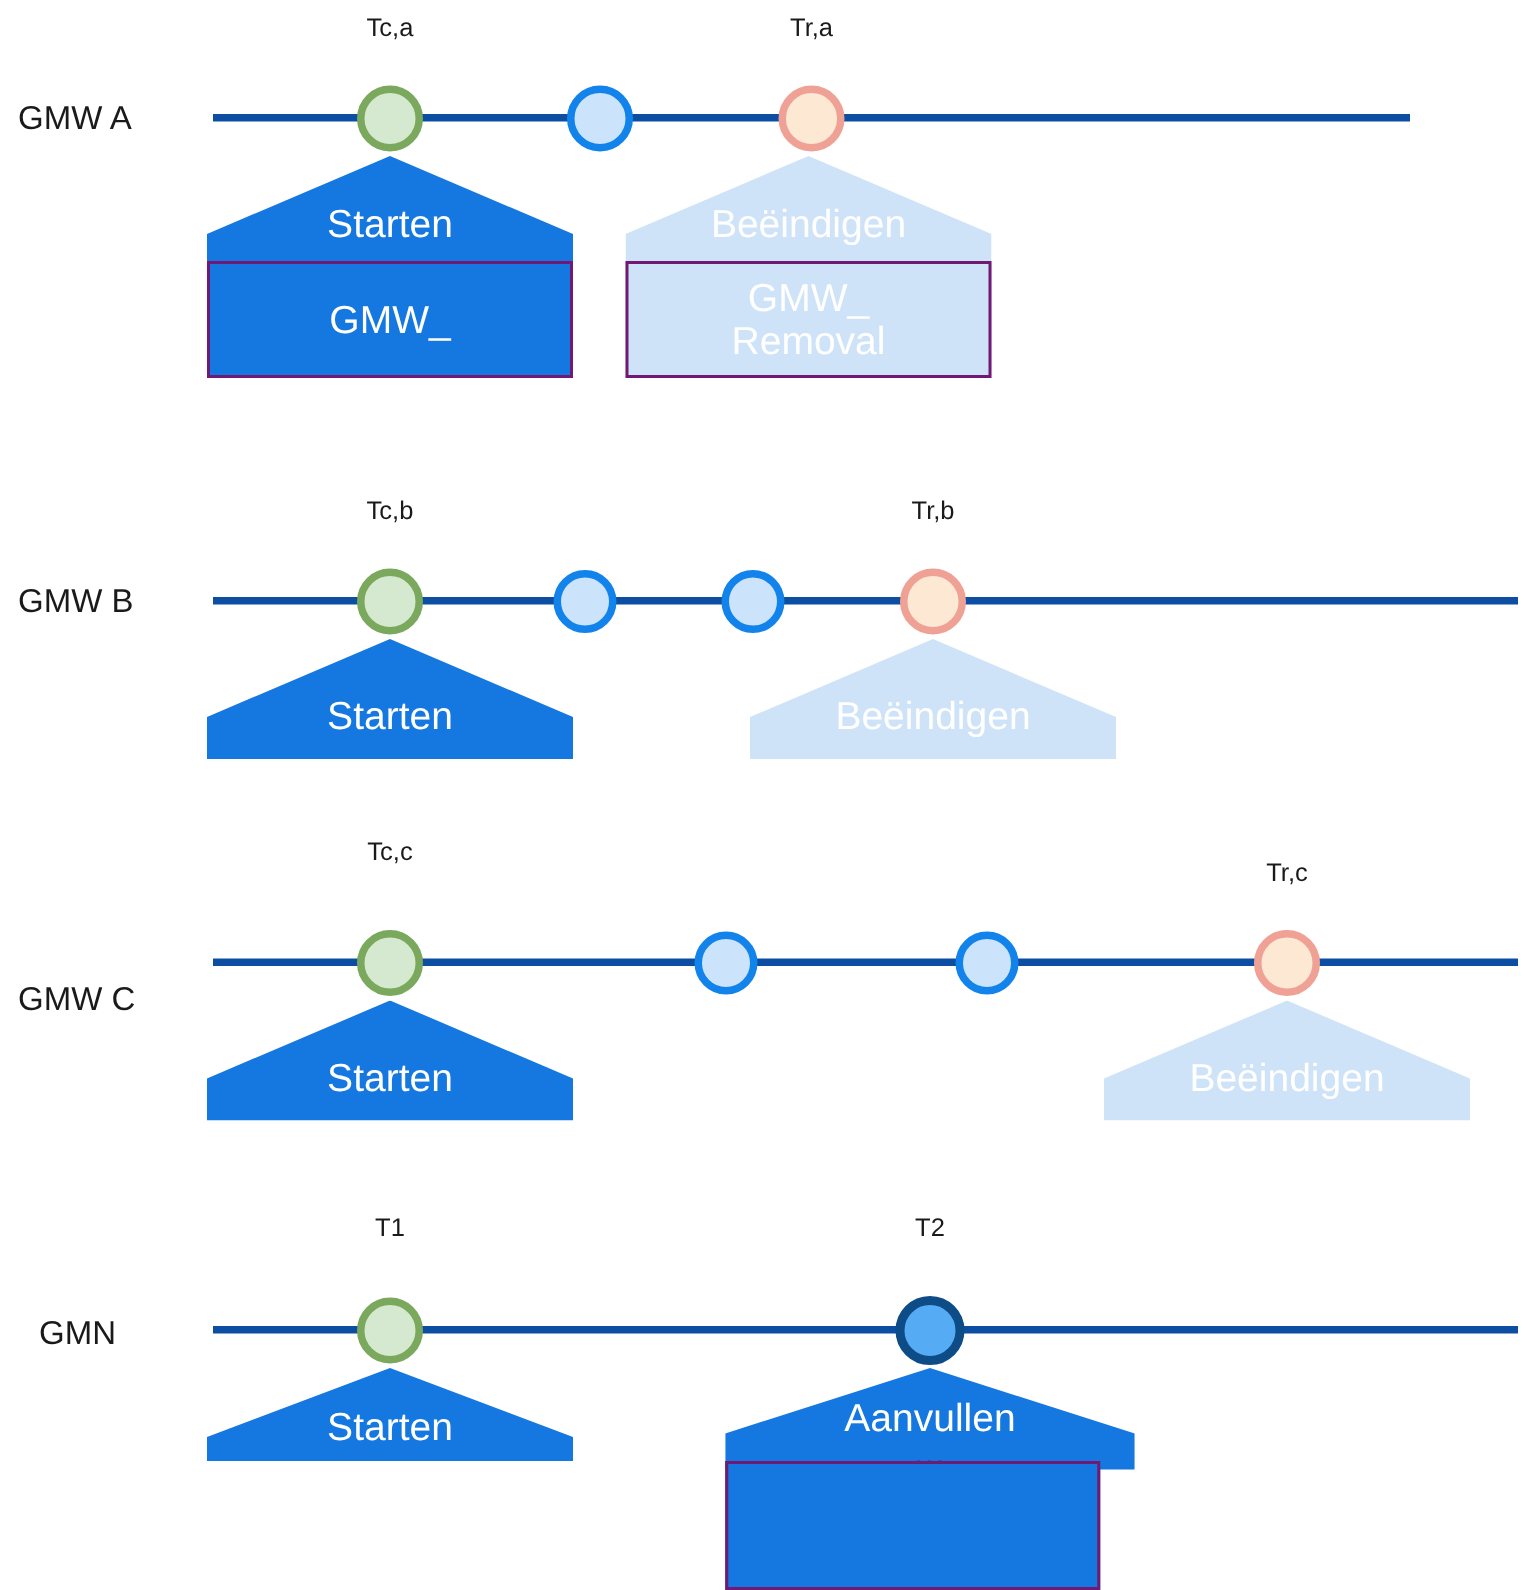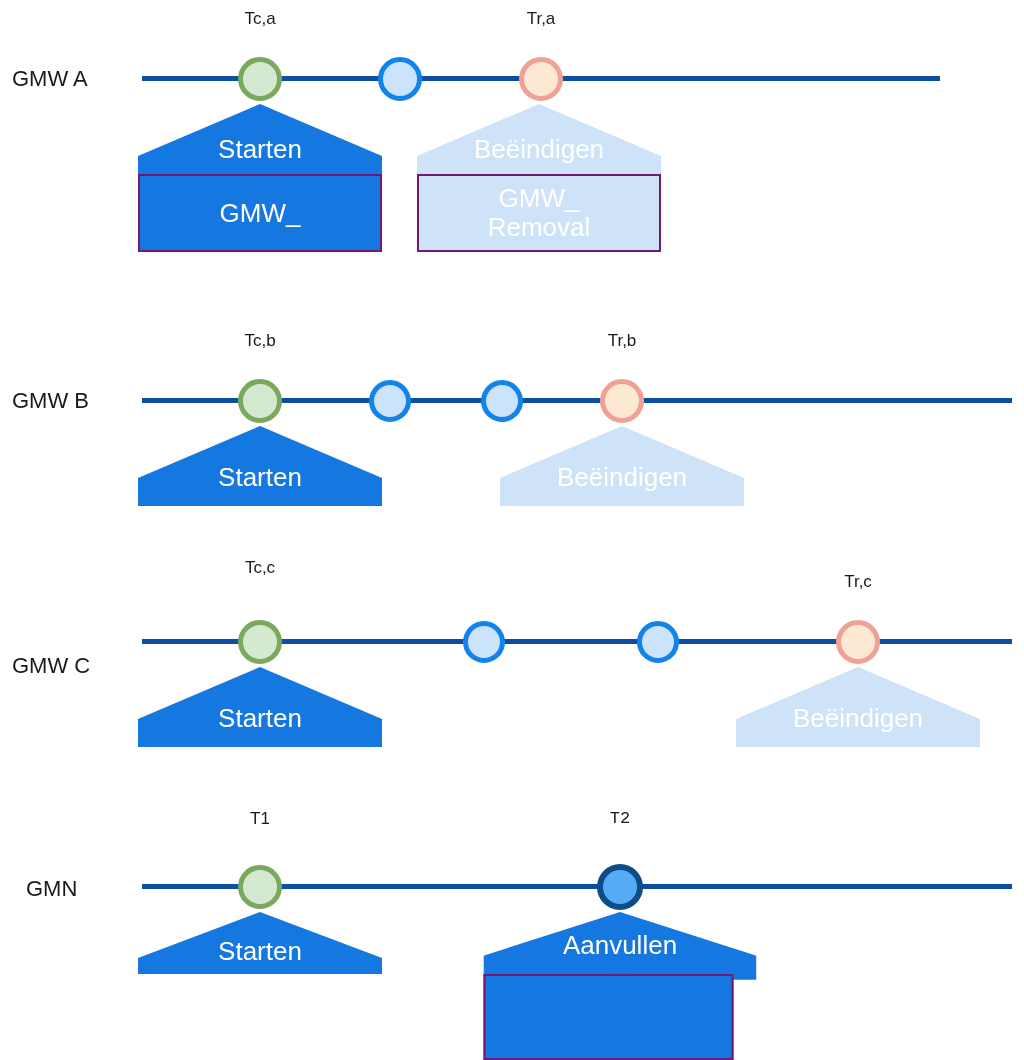--- a/index.html
+++ b/index.html
@@ -221,21 +221,21 @@
     <div class="node node-blue" style="left:484px; top:87px; width:42px; height:42px;"></div>
     <div class="node node-blue" style="left:658px; top:87px; width:42px; height:42px;"></div>
     <div class="node node-peach" style="left:858px; top:87px; width:44px; height:44px;"></div>
   </div>
 
   <div class="row" style="top:800px;height:260px;">
     <div class="row-label" style="left:26px; top:78px;">GMN</div>
     <div class="axis" style="left:142px; top:84px; width:870px;"></div>
 
     <div class="tick-label" style="left:260px; top:10px;">T1</div>
-    <div class="tick-label" style="left:620px; top:10px;font-family:Liberation Mono, monospace;">T2</div>
+    <div class="tick-label" style="left:620px; top:10px;">T2</div>
 
     <div class="callout" style="left:260px; top:112px; width:244px; height:148px;">
       <div class="pent" style="height:62px;">
         <svg class="pent-shape" viewBox="0 0 244 62" preserveAspectRatio="none">
           <polygon points="122,0 244,46 244,62 0,62 0,46" fill="#1577e0"></polygon>
         </svg>
         <div class="pent-label" style="top:26px;">Starten</div>
         <div class="pent-dots" style="top:52px;"></div>
       </div>
     </div>

